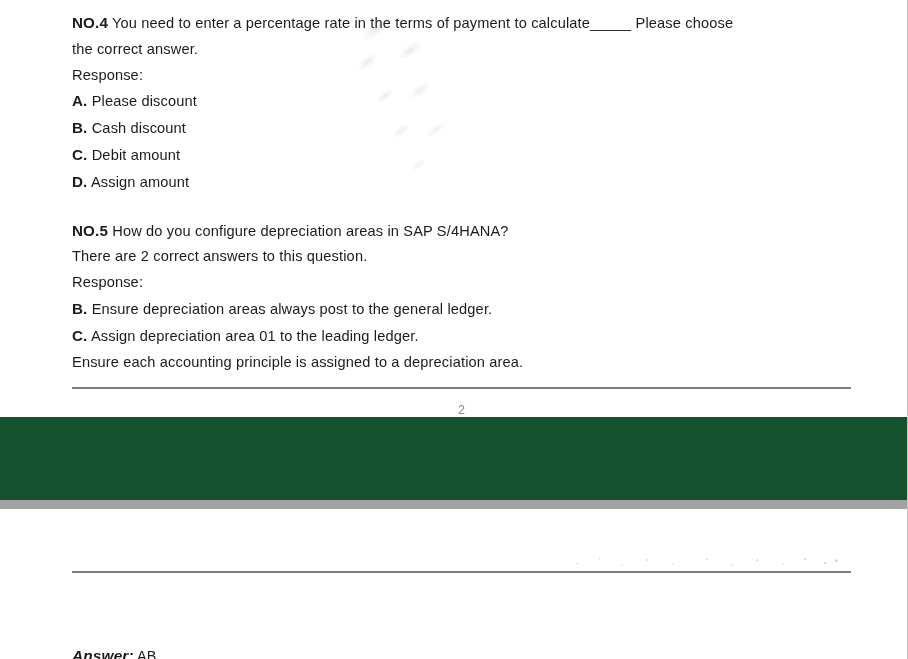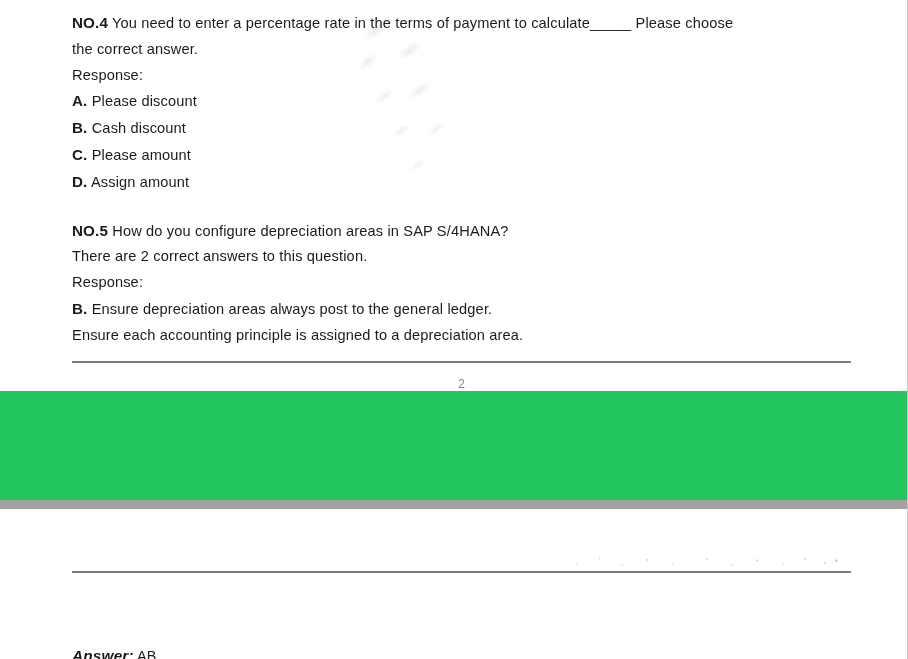--- a/index.html
+++ b/index.html
@@ -8,21 +8,21 @@
     background: #ffffff;
   }
   body {
     font-family: "Liberation Sans", sans-serif;
     color: #1a1a1a;
   }
   .viewer {
     position: relative;
     width: 908px;
     height: 659px;
-    background: #22c55e;
+    background: #14532d;
     overflow: hidden;
     border-right: 1px solid #c8c8c8;
     box-sizing: border-box;
   }
 
   
   .page {
     position: relative;
     background: #ffffff;
   }
@@ -162,33 +162,34 @@
 
     <div class="watermark"></div>
 
     <div class="q-block">
       <div class="line q-head"><span class="qno">NO.4</span><span> You need to enter a percentage rate in the terms of payment to calculate_____ Please choose</span></div>
       <div class="line">the correct answer.</div>
       <div class="line">Response:</div>
 
       <div class="line opt"><span class="letter">A.</span><span> Please discount</span></div>
       <div class="line opt"><span class="letter">B.</span><span> Cash discount</span></div>
-      <div class="line opt"><span class="letter">C.</span><span> Please amount</span></div>
+      <div class="line opt"><span class="letter">C.</span><span> Debit amount</span></div>
       <div class="line opt"><span class="letter">D.</span><span> Assign amount</span></div>
 
     </div>
 
     <div class="gap"></div>
 
     <div class="q-block">
       <div class="line q-head"><span class="qno">NO.5</span><span> How do you configure depreciation areas in SAP S/4HANA?</span></div>
       <div class="line">There are 2 correct answers to this question.</div>
       <div class="line">Response:</div>
 
       <div class="line opt"><span class="letter">B.</span><span> Ensure depreciation areas always post to the general ledger.</span></div>
+      <div class="line opt"><span class="letter">C.</span><span> Assign depreciation area 01 to the leading ledger.</span></div>
       <div class="line">Ensure each accounting principle is assigned to a depreciation area.</div>
     </div>
 
     <div class="footer">
       <div class="footer-rule"></div>
       <div class="page-num">2</div>
     </div>
   </div>
 
   <div class="page-break" style="top:500px;"></div>

